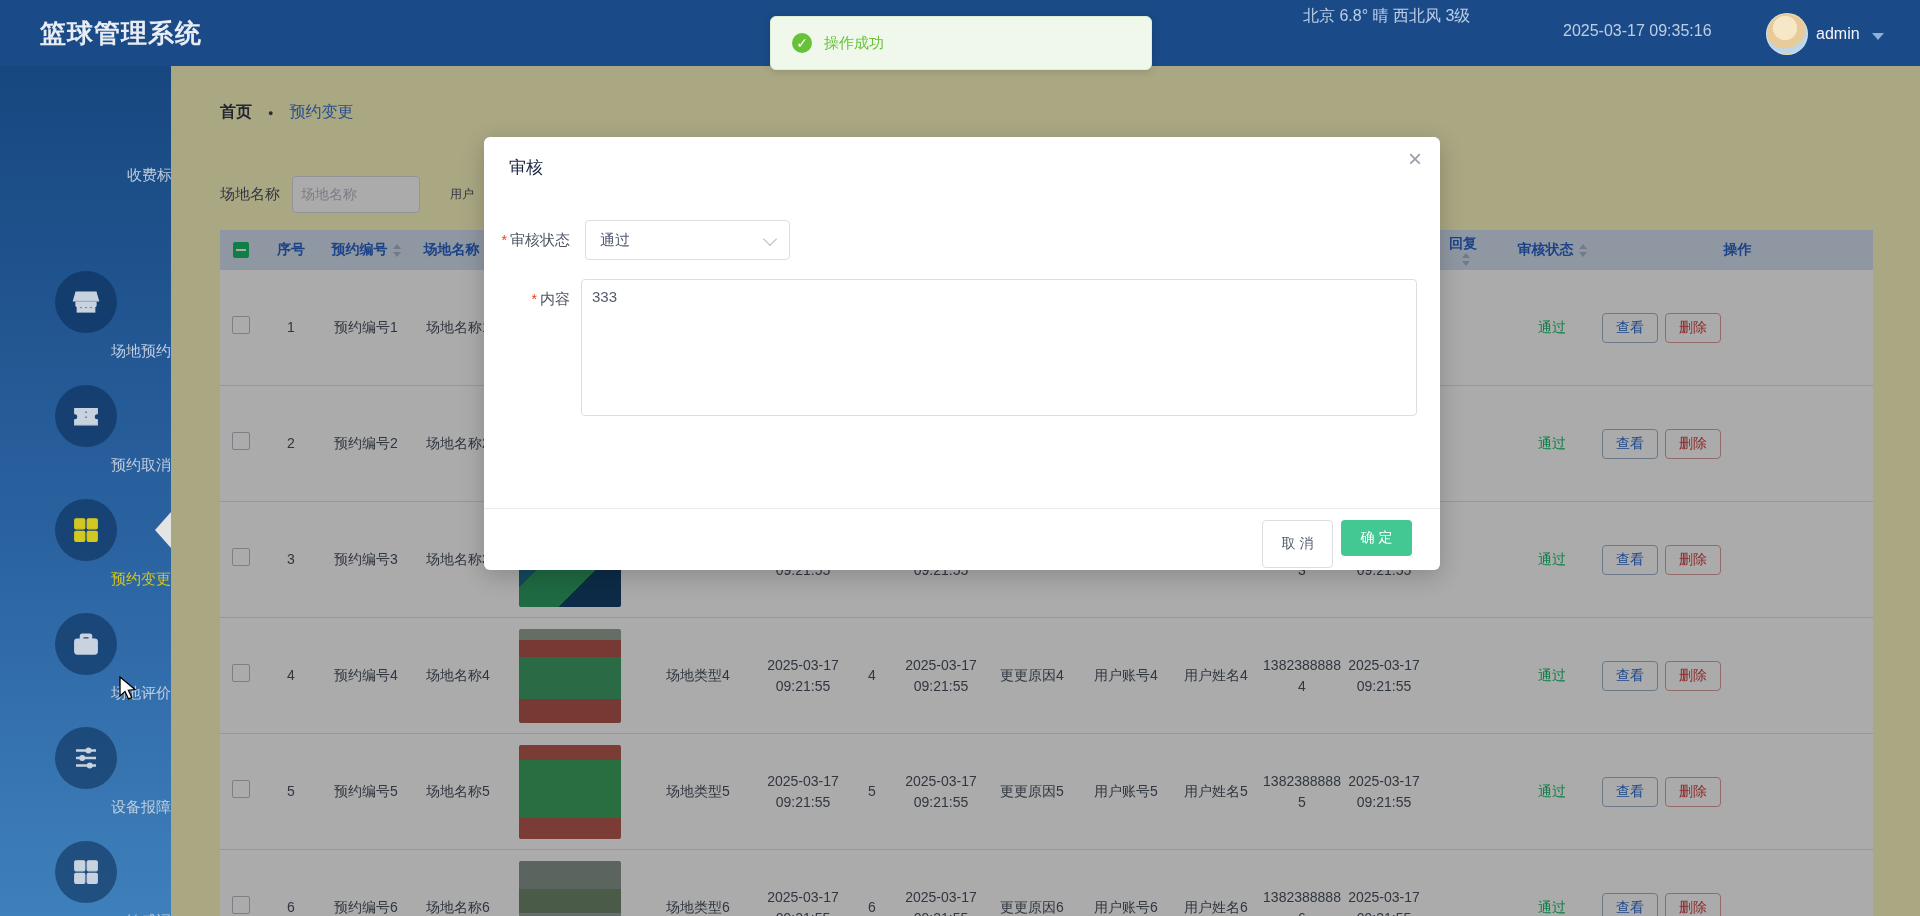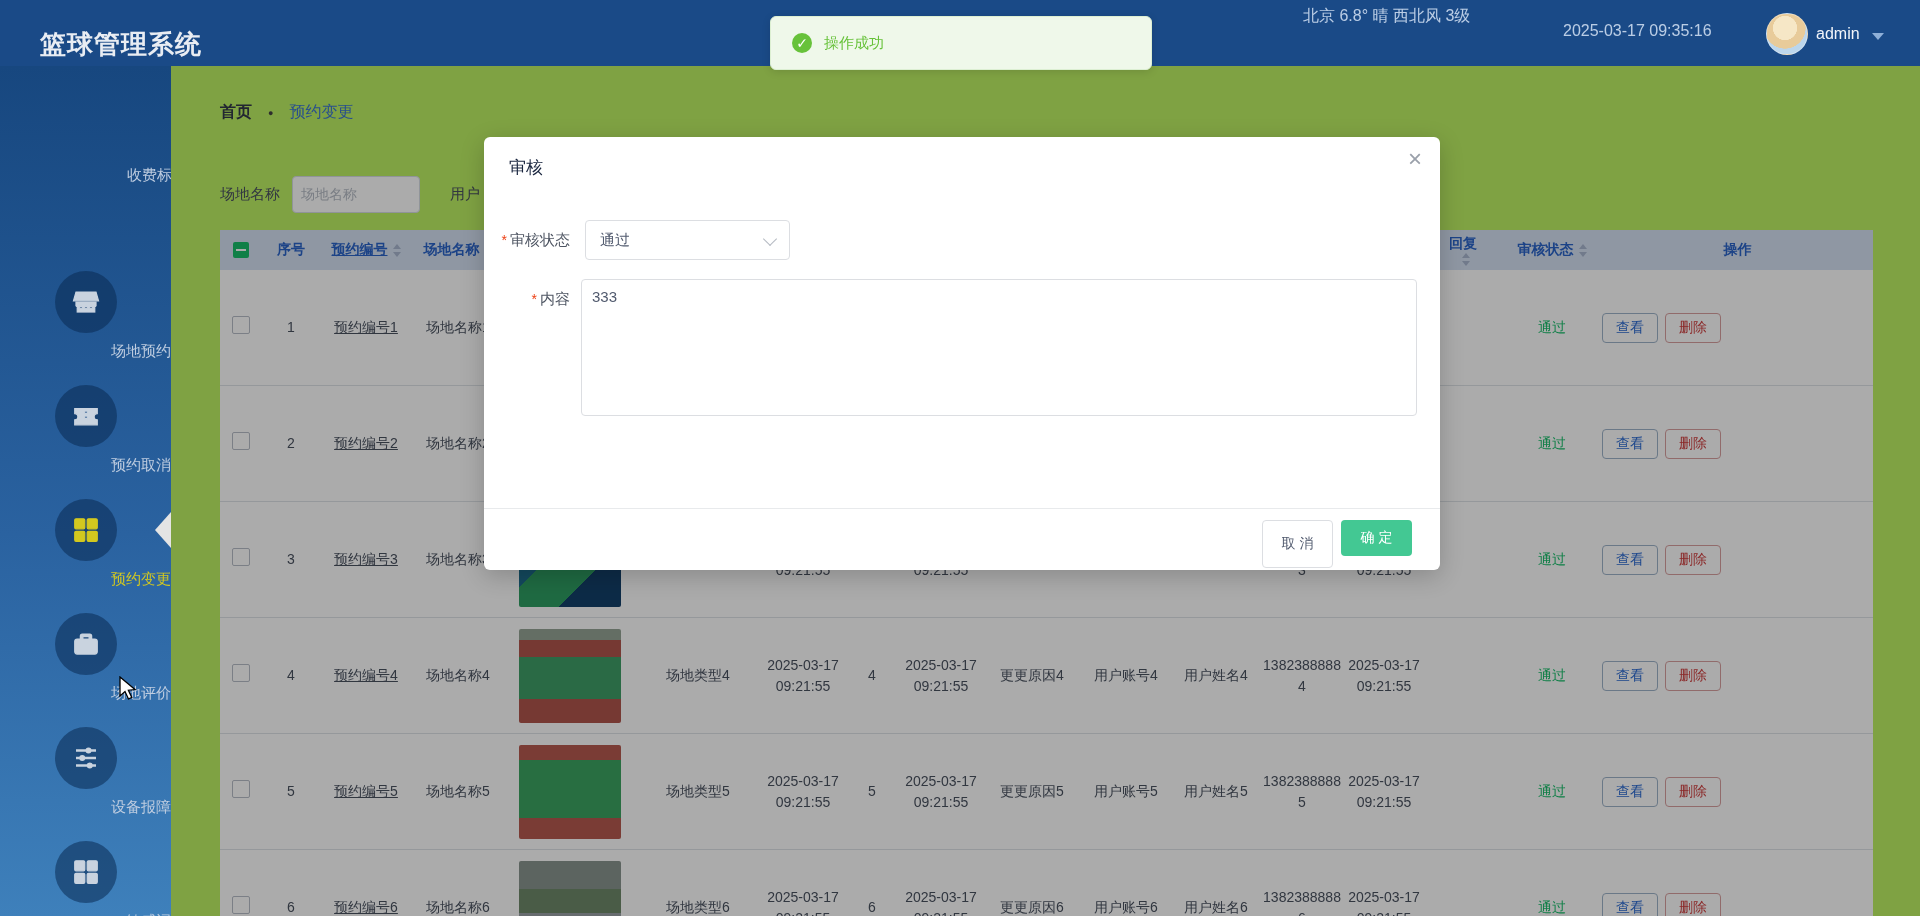--- a/index.html
+++ b/index.html
@@ -3,21 +3,21 @@
 <meta charset="utf-8">
 <style>
   html,body{margin:0;padding:0;}
   body{
     width:1920px;height:916px;overflow:hidden;position:relative;
     font-family:"Liberation Sans","DejaVu Sans",sans-serif;
     background:#f5f6f8;
   }
   
   .header{position:absolute;top:0;left:0;width:1920px;height:66px;background:#1a4a87;z-index:20;}
-  .app-title{position:absolute;left:40px;top:16px;color:#e9edf3;font-size:26px;font-weight:bold;letter-spacing:1px;margin-top:11px;}
+  .app-title{position:absolute;left:40px;top:16px;color:#e9edf3;font-size:26px;font-weight:bold;letter-spacing:1px;}
   .weather{position:absolute;left:1303px;top:6px;color:rgba(215,228,246,.85);font-size:16px;white-space:nowrap;}
   .hdr-date{position:absolute;left:1563px;top:22px;color:rgba(215,228,246,.85);font-size:16px;white-space:nowrap;}
   .avatar{position:absolute;left:1766px;top:13px;width:40px;height:40px;border-radius:50%;
     background:radial-gradient(circle at 45% 35%, #f6e7c6 0 35%, #e8cb9a 36% 60%, #bcd6ec 61%);border:1px solid rgba(255,255,255,.35);}
   .admin-name{position:absolute;left:1816px;top:25px;color:#f2f5fa;font-size:16px;}
   .admin-caret{position:absolute;left:1872px;top:33px;width:0;height:0;
     border-left:6px solid transparent;border-right:6px solid transparent;border-top:7px solid #8fb0d8;}
   
   .toast{position:absolute;left:770px;top:16px;width:380px;height:52px;z-index:300;
     background:#eff8ea;border:1px solid #dcefd2;border-radius:6px;display:flex;align-items:center;
@@ -40,41 +40,41 @@
   .sb-item:nth-of-type(8){top:775px;}
   .sb-icon{width:62px;height:62px;margin:0 auto;border-radius:50%;background:rgba(10,42,82,.55);
     display:flex;align-items:center;justify-content:center;color:#c9d3df;}
   .sb-icon svg{width:30px;height:30px;fill:currentColor;stroke:currentColor;}
   .sb-label{display:block;margin-top:9px;color:#bfcde0;font-size:15px;}
   .sb-item.active .sb-icon{color:#d3c81f;}
   .sb-item.active .sb-label{color:#d3c81f;}
   .active-notch{position:absolute;right:0;top:446px;width:0;height:0;
     border-top:18px solid transparent;border-bottom:18px solid transparent;border-right:16px solid #e4e4e4;}
   
-  .content{position:absolute;left:171px;top:66px;width:1749px;height:850px;background:#bef264;overflow:hidden;}
+  .content{position:absolute;left:171px;top:66px;width:1749px;height:850px;background:#fef9c3;overflow:hidden;}
   .content .dim{position:absolute;inset:0;background:rgba(0,0,0,.33);z-index:50;}
   .breadcrumb{position:absolute;left:49px;top:36px;font-size:16px;display:flex;align-items:center;z-index:1;}
   .bc-home{color:#33394a;font-weight:bold;}
   .bc-sep{color:#444;font-size:9px;margin:0 16px;}
   .bc-current{color:#3c76d2;}
   .filter-row{position:absolute;left:49px;top:108px;height:40px;display:flex;align-items:center;z-index:1;}
   .filter-label{color:#4b5262;font-size:15px;margin-right:12px;}
   .filter-input{width:128px;height:37px;border:1px solid #d7dde4;border-radius:4px;background:#fff;
     font-size:14px;color:#515a6e;padding:0 8px;box-sizing:border-box;outline:none;}
   .filter-input::placeholder{color:#b6bcc6;}
-  .filter-label2{color:#4b5262;font-size:15px;margin-left:30px;}
+  .filter-label2{color:#4b5262;font-size:12px;margin-left:30px;}
   
   .table{position:absolute;left:49px;top:164px;width:1653px;z-index:1;}
   .thead{display:flex;height:40px;align-items:center;background:#d5e2f3;
     color:#2b64c9;font-weight:bold;font-size:14px;}
   .trow{display:flex;height:115px;align-items:center;background:#fff;border-bottom:1px solid #dfe3e8;}
   .td,.th{flex:0 0 auto;text-align:center;box-sizing:border-box;}
   .c-check{width:42px;}
   .c-idx{width:58px;}
-  .c-resno{width:92px;text-decoration:underline;}
+  .c-resno{width:92px;}
   .c-vname{width:92px;}
   .c-img{width:132px;}
   .c-vtype{width:124px;}
   .c-date1{width:86px;}
   .c-num{width:52px;}
   .c-date2{width:86px;}
   .c-reason{width:96px;}
   .c-account{width:92px;}
   .c-uname{width:88px;}
   .c-phone{width:84px;}

